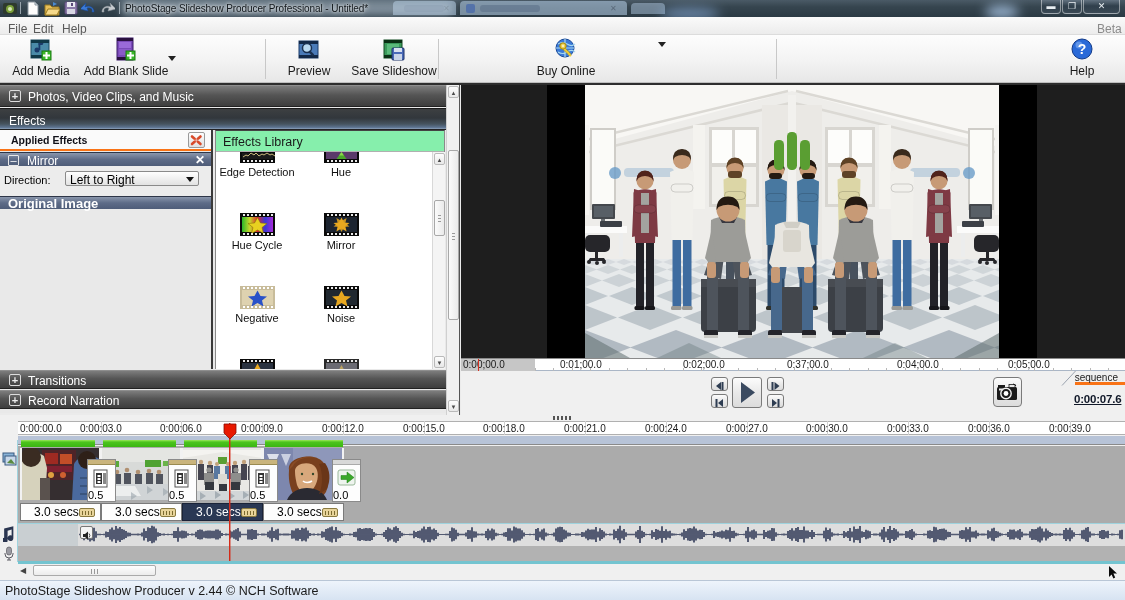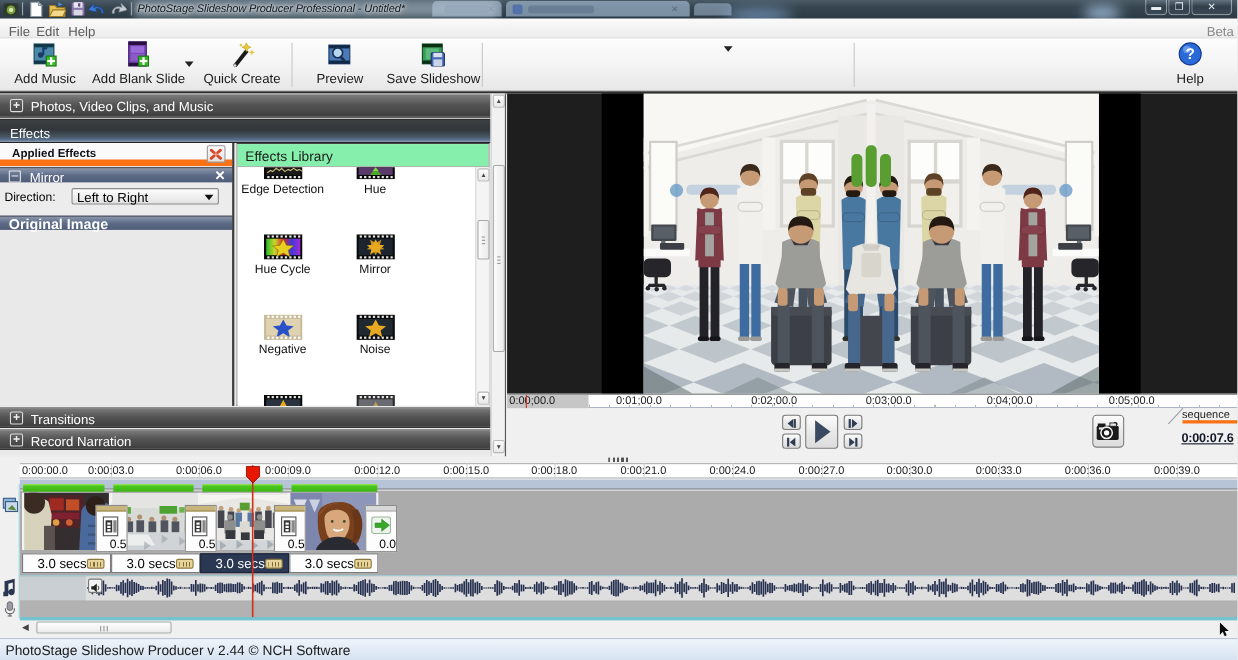--- a/index.html
+++ b/index.html
@@ -6,21 +6,21 @@
 *{box-sizing:border-box;}
 .abs{position:absolute;}
 #app{position:relative;width:1125px;height:600px;}
 
 #titlebar{left:0;top:0;width:1125px;height:17px;
  background:linear-gradient(#4a5a66,#36454f 40%,#2b3a44);}
 #titlebar .tab{position:absolute;top:1px;height:14px;background:#aec6dd;opacity:.6;border-radius:4px 4px 0 0;}
 #titlebar .glow{position:absolute;border-radius:50%;filter:blur(6px);}
 .qicon{position:absolute;top:1px;}
 #wtitle{position:absolute;left:125px;top:3px;font-size:10px;letter-spacing:-0.1px;color:#10161a;white-space:nowrap;
- text-shadow:0 0 3px rgba(255,255,255,.9),0 0 6px rgba(255,255,255,.8);font-style:italic;}
+ text-shadow:0 0 3px rgba(255,255,255,.9),0 0 6px rgba(255,255,255,.8);}
 .winbtn{position:absolute;top:0;height:14px;border:1px solid rgba(255,255,255,.45);border-top:none;
  background:linear-gradient(rgba(120,135,150,.55),rgba(40,55,70,.45) 45%,rgba(70,85,100,.5));
  border-radius:0 0 4px 4px;color:#e8eef2;text-align:center;font-size:9px;line-height:13px;}
 
 #menubar{left:0;top:17px;width:1125px;height:18px;background:linear-gradient(#fafafa,#ececec);
  border-bottom:1px solid #dcdcdc;font-size:12px;color:#5a5a5a;}
 #menubar span{position:absolute;top:5px;}
 
 #toolbar{left:0;top:35px;width:1125px;height:48px;background:linear-gradient(#fdfdfd,#f3f3f3 55%,#e7e7e7);
  border-bottom:1px solid #bebebe;}
@@ -46,21 +46,21 @@
 .sb-thumb{position:absolute;background:linear-gradient(90deg,#fbfbfb,#eaeaea);border:1px solid #a8a8a8;border-radius:2px;}
 .grip{position:absolute;left:3px;right:3px;height:1px;background:#9a9a9a;}
 
 .pbtn{position:absolute;background:linear-gradient(#fcfcfc,#e9e9e9 50%,#dcdcdc);border:1px solid #7a7a7a;border-radius:3px;}
 
 .durbox{position:absolute;top:88px;height:18px;background:#fdfdfd;border:1px solid #7a7a7a;font-size:12px;color:#000;}
 .durbox.sel{background:#2a3854;color:#fff;border-color:#1a2338;}
 .durw{position:absolute;top:4px;width:16px;height:9px;background:#e8d49a;border:1px solid #8a7a40;border-radius:2px;}
 .trbox{position:absolute;top:44px;width:29px;height:43px;background:#fdfdfd;border:1px solid #8a8a8a;}
 .trbox .top{position:absolute;left:0;top:0;width:100%;height:5px;background:#c9b47c;border-bottom:1px solid #9a8a50;}
-.trbox .num{position:absolute;left:0;bottom:0px;width:100%;text-align:right;font-size:11px;color:#000;}
+.trbox .num{position:absolute;left:0;bottom:0px;width:100%;text-align:left;font-size:11px;color:#000;}
 .tick{position:absolute;top:6px;width:1px;height:14px;background:#d0d0d0;}
 .tlabel{position:absolute;top:8px;font-size:10px;color:#1a1a1a;white-space:nowrap;}
 .plabel{position:absolute;top:359px;font-size:10px;color:#1a1a1a;white-space:nowrap;}
 </style></head>
 <body>
 <div id="app">
 
 <div class="abs" id="titlebar">
  <div class="tab" style="left:393px;width:63px"></div>
  <div class="tab" style="left:460px;width:167px"></div>
@@ -126,46 +126,36 @@
           <rect x="3" y="3" width="18" height="18" fill="#4a8aa8" stroke="#1a4a60"></rect>
           <rect x="3" y="3" width="18" height="3" fill="#103848"></rect>
           <rect x="3" y="18" width="18" height="3" fill="#103848"></rect>
           <circle cx="9" cy="13" r="2.5" fill="#1a3a6a"></circle>
           <rect x="10.5" y="6" width="1.8" height="7" fill="#1a3a6a"></rect>
           <path d="M10.5 6h5l-1 2h-4z" fill="#1a3a6a"></path>
           <rect x="14" y="14" width="9" height="9" fill="#3ab82a" stroke="#1a7a10"></rect>
           <rect x="17.5" y="15" width="2" height="7" fill="#fff"></rect>
           <rect x="15" y="17.5" width="7" height="2" fill="#fff"></rect>
         </svg>
-        <span class="lb">Add Music</span>
+        <span class="lb">Add Media</span>
       </div>
  <div class="tbtn" style="left:83px;width:86px">
         <svg class="ic" width="26" height="26">
           <rect x="4" y="1" width="16" height="22" fill="#7a4ab8" stroke="#3a1a68"></rect>
           <rect x="4" y="1" width="16" height="3" fill="#2a1040"></rect>
           <rect x="4" y="20" width="16" height="3" fill="#2a1040"></rect>
           <rect x="6" y="5" width="12" height="6" fill="#9a6ad8"></rect>
           <rect x="6" y="12" width="12" height="6" fill="#8a5ac8"></rect>
           <rect x="13" y="14" width="9" height="9" fill="#3ab82a" stroke="#1a7a10"></rect>
           <rect x="16.5" y="15" width="2" height="7" fill="#fff"></rect>
           <rect x="14" y="17.5" width="7" height="2" fill="#fff"></rect>
         </svg>
         <span class="lb">Add Blank Slide</span>
       </div>
  <div style="position:absolute;left:168px;top:21px;width:0;height:0;border:4px solid transparent;border-top:5px solid #222"></div>
- <div class="tbtn" style="left:178px;width:84px">
-        <svg class="ic" width="26" height="26">
-          <path d="M5 22L16 8l3 2L8 24z" fill="#1a1a1a"></path>
-          <path d="M5 22l2-1 1 2-2 1z" fill="#e8e8e8" stroke="#888" stroke-width=".5"></path>
-          <path d="M17 2l1.2 2.6L21 6l-2.6 1.2L17 10l-1.2-2.8L13 6l2.8-1.4z" fill="#e8c83a" stroke="#b89a10" stroke-width=".5"></path>
-          <path d="M22 8l.8 1.8 2 .8-2 .9-.8 2-.9-2-2-.9 2-.8z" fill="#e8c83a"></path>
-          <circle cx="12" cy="4" r="1.2" fill="#e8c83a"></circle>
-        </svg>
-        <span class="lb">Quick Create</span>
-      </div>
  <div class="tsep" style="left:265px"></div>
  <div class="tbtn" style="left:272px;width:74px">
         <svg class="ic" width="26" height="26">
           <rect x="3" y="4" width="19" height="17" fill="#4a7ab8" stroke="#1a3a68"></rect>
           <rect x="3" y="4" width="19" height="3" fill="#122848"></rect>
           <rect x="3" y="18" width="19" height="3" fill="#122848"></rect>
           <circle cx="11" cy="11" r="4.5" fill="#b8d8f0" stroke="#1a3050" stroke-width="1.5"></circle>
           <rect x="13.5" y="13.5" width="6" height="2.5" transform="rotate(45 14 14)" fill="#1a3050"></rect>
         </svg>
         <span class="lb">Preview</span>
@@ -176,20 +166,31 @@
           <rect x="3" y="3" width="18" height="3" fill="#0a3014"></rect>
           <rect x="3" y="18" width="18" height="3" fill="#0a3014"></rect>
           <rect x="6" y="7" width="12" height="10" fill="#5aba7a"></rect>
           <rect x="11" y="11" width="12" height="12" rx="1" fill="#4a6ab8" stroke="#1a3068"></rect>
           <rect x="13" y="11" width="8" height="4" fill="#d8e0f0"></rect>
           <rect x="13" y="17" width="8" height="6" fill="#c8d4e8"></rect>
         </svg>
         <span class="lb">Save Slideshow</span>
       </div>
  <div class="tsep" style="left:438px"></div>
+ <div class="tbtn" style="left:528px;width:76px">
+        <svg class="ic" width="26" height="26">
+          <circle cx="12" cy="11" r="9" fill="#3a7ad8" stroke="#1a4a98"></circle>
+          <path d="M5 7c3-2 6-2 9 0s6 2 8 0M5 15c3 2 6 2 9 0s6-2 8 0M12 2v18M3 11h18" stroke="#a8d8f0" stroke-width="1.2" fill="none"></path>
+          <circle cx="10" cy="9" r="3.2" fill="#e8c83a" stroke="#a88a10"></circle>
+          <circle cx="10" cy="9" r="1.4" fill="#f8ecb8"></circle>
+          <rect x="12" y="11" width="8" height="2.4" transform="rotate(45 12 11)" fill="#e8c83a" stroke="#a88a10" stroke-width=".5"></rect>
+          <rect x="16.6" y="16.2" width="3" height="2" transform="rotate(45 16.6 16.2)" fill="#e8c83a"></rect>
+        </svg>
+        <span class="lb">Buy Online</span>
+      </div>
  <div style="position:absolute;left:658px;top:7px;width:0;height:0;border:4px solid transparent;border-top:5px solid #222"></div>
  <div class="tsep" style="left:776px"></div>
  <div class="tbtn" style="left:1053px;width:58px">
         <svg class="ic" width="26" height="26">
           <circle cx="13" cy="12" r="10" fill="#2a6ad8" stroke="#123a88"></circle>
           <circle cx="10" cy="8" r="3.5" fill="#7aaaf0" opacity=".7"></circle>
           <text x="13" y="17" text-anchor="middle" font-size="14" font-weight="bold" fill="#fff" font-family="Liberation Sans">?</text>
         </svg>
         <span class="lb">Help</span>
       </div>
@@ -199,21 +200,21 @@
 <div class="abs" id="leftpanel" style="left:0;top:85px;width:446px;height:328px;background:#e9e9e9">
  <div class="hdrbar" style="top:0">
         <span class="pm">+</span>
         <span class="tx">Photos, Video Clips, and Music</span>
       </div>
  <div class="hdrbar" style="top:23px;height:22px;background:linear-gradient(#3d4042,#32373c 45%,#46545f 75%,#5d7491 92%,#8fa5bd);border-top:1px solid #1a1a1a">
         <span style="position:absolute;left:9px;top:5px">Effects</span>
       </div>
 
  <div class="abs" style="left:0;top:45px;width:213px;height:239px;background:#e9e9e9;border-right:2px solid #3a3a3a">
-  <div class="abs" style="left:0;top:0;width:211px;height:21px;background:#fafafa;border-bottom:6px solid #f97316">
+  <div class="abs" style="left:0;top:0;width:211px;height:21px;background:#fafafa;border-bottom:2px solid #f97316">
    <span style="position:absolute;left:11px;top:4px;font-size:10.5px;font-weight:bold;color:#101018">Applied Effects</span>
    <div class="abs" style="left:188px;top:2px;width:17px;height:16px;background:linear-gradient(#fefefe,#e0e0e0);border:1px solid #9a9a9a;border-radius:2px">
     <svg width="15" height="14" style="position:absolute;left:0;top:0">
               <path d="M3 3.5L11.5 11M11.5 3.5L3 11" stroke="#d84a2a" stroke-width="2.6" stroke-linecap="round"></path>
               <path d="M4 7.2h7M7.3 3.5v7" stroke="#fff" stroke-width=".45"></path>
             </svg>
    </div>
   </div>
   <div class="bluehdr" style="left:0;top:22px;width:211px;height:14px">
    <div class="abs" style="left:8px;top:1.5px;width:11px;height:11px;border:1px solid #e8e8e8;border-radius:1px;color:#fff;font-size:11px;line-height:9px;text-align:center">–</div>
@@ -688,21 +689,21 @@
           <rect x="202" y="47" width="10" height="38" rx="4.5"></rect>
           <rect x="215" y="55" width="10" height="30" rx="4.5"></rect>
         </g>
       </svg>
 </div>
 <div class="abs" id="prulerfill" style="left:461px;top:359px;width:74px;height:12px;background:#c6c6c6;z-index:3"></div>
 <div class="abs" id="prlabels" style="left:0;top:0;z-index:4">
  <span class="plabel" style="left:463px">0:00;00.0</span>
  <span class="plabel" style="left:560px">0:01;00.0</span>
  <span class="plabel" style="left:683px">0:02;00.0</span>
- <span class="plabel" style="left:787px">0:03;00.0</span>
+ <span class="plabel" style="left:787px">0:37;00.0</span>
  <span class="plabel" style="left:897px">0:04;00.0</span>
  <span class="plabel" style="left:1008px">0:05;00.0</span>
  <div class="abs" style="left:478px;top:359px;width:1px;height:12px;background:#d83020"></div>
 </div>
 <div class="abs" id="pruler" style="left:461px;top:358px;width:664px;height:13px;background:#fff;border-top:1px solid #8a8a8a;border-bottom:1px solid #aab6c6">
  <div style="position:absolute;left:0;top:9px;width:664px;height:3px;background:repeating-linear-gradient(90deg,#b8b8b8 0 1px,transparent 1px 18.5px)"></div>
 </div>
 <div class="abs" id="transport" style="left:461px;top:371px;width:664px;height:44px;background:#f0f0f0">
  <div class="pbtn" style="left:250px;top:6px;width:17px;height:14px"><svg width="15" height="12">
           <path d="M9 2v8L4 6z" fill="#2e3d52"></path>

